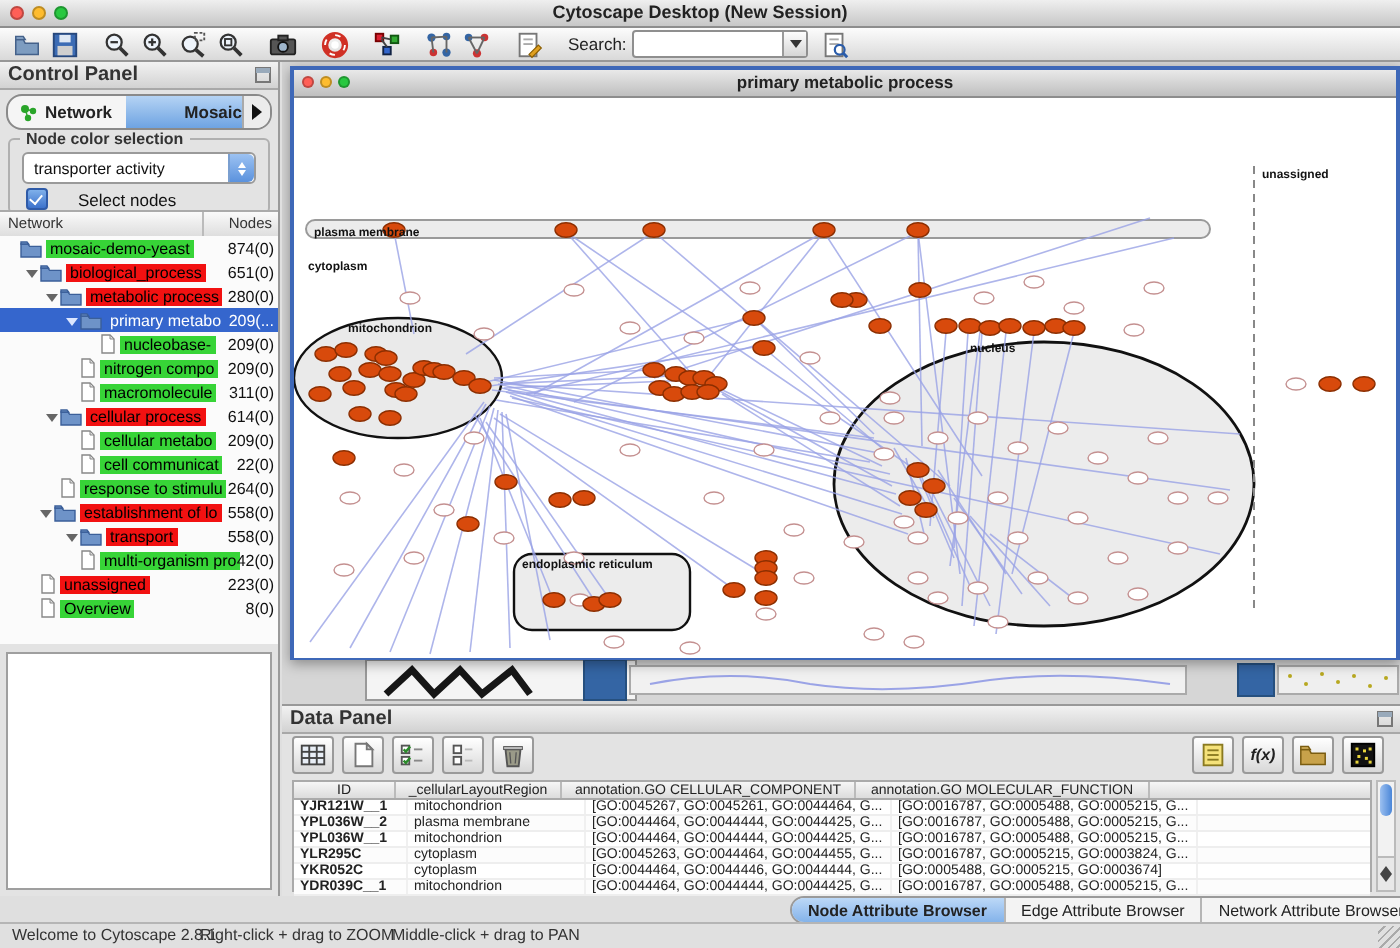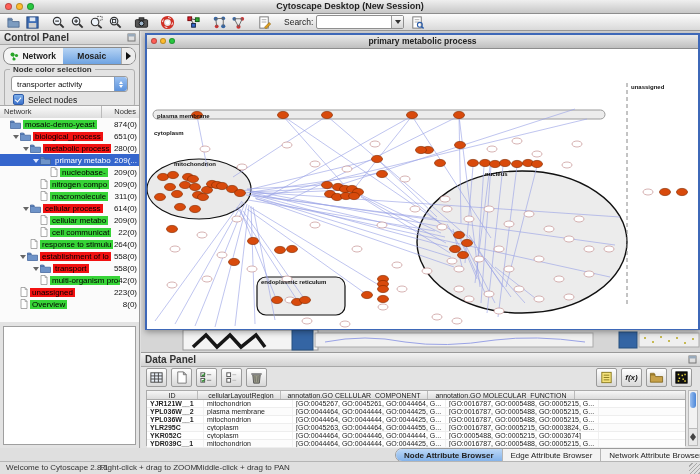--- a/index.html
+++ b/index.html
@@ -25,33 +25,33 @@
   .search-dd{width:11px;height:12px;background:linear-gradient(#fdfdfd,#d5d5d5);border-left:1px solid #9a9a9a;
     display:flex;align-items:center;justify-content:center;}
   .search-dd:after{content:"";border:3px solid transparent;border-top:4px solid #333;margin-top:3px;}
   
   .control-panel{position:absolute;left:0;top:31px;width:140px;bottom:26px;background:#e3e3e3;border-right:1px solid #9a9a9a;box-sizing:border-box;}
   .panel-titlebar{height:13px;background:linear-gradient(#f2f2f2,#d2d2d2);border-bottom:1px solid #a8a8a8;
     font-size:10px;font-weight:bold;color:#333;display:flex;align-items:center;padding:0 4px;position:relative;}
   .float-ic{position:absolute;right:3px;top:2px;width:9px;height:9px;}
   .cp-tabs{position:absolute;left:3px;right:3px;top:16px;height:16px;display:flex;border:1px solid #8a8a8a;border-radius:8px;background:#f5f5f5;overflow:hidden;}
   .cp-tab{flex:1;display:flex;align-items:center;justify-content:center;font-size:8.5px;font-weight:bold;gap:3px;color:#222;}
-  .cp-tab.active{background:linear-gradient(#b5d3f4,#6ea3e2);}
+  .cp-tab.active{background:linear-gradient(#b5d3f4,#6ea3e2);justify-content:flex-end;}
   .cp-tab-arrow{width:13px;display:flex;align-items:center;justify-content:center;border-left:1px solid #aaa;background:#ececec;}
   .cp-tab-arrow:after{content:"";border:4px solid transparent;border-left:5px solid #111;margin-left:4px;}
   .groupbox{position:absolute;left:4px;right:4px;top:38px;height:36px;border:1px solid #b0b0b0;border-radius:3px;}
   .groupbox .legend{position:absolute;top:-5px;left:5px;background:#e3e3e3;padding:0 3px;font-size:8px;font-weight:bold;color:#333;}
   .combo{position:absolute;left:6px;right:6px;top:6px;height:14px;background:#fff;border:1px solid #9a9a9a;border-radius:3px;
     font-size:8px;display:flex;align-items:center;padding-left:5px;}
   .combo-btn{position:absolute;right:0;top:0;bottom:0;width:12px;background:linear-gradient(#9cc2f2,#5b92dd);
     border-left:1px solid #7a9fd0;border-radius:0 3px 3px 0;display:flex;flex-direction:column;align-items:center;justify-content:center;gap:1px;}
   .combo-btn i{display:block;border:2.5px solid transparent;}
   .combo-btn i.up{border-bottom:3px solid #fff;}
   .combo-btn i.dn{border-top:3px solid #fff;}
-  .checkline{position:absolute;left:8px;top:24px;display:flex;align-items:center;gap:4px;font-size:8.5px;}
+  .checkline{position:absolute;left:8px;top:24px;display:flex;align-items:center;gap:15px;font-size:8.5px;}
   .cbx{width:9px;height:9px;border-radius:2px;background:linear-gradient(#7fb0ea,#3c72cc);border:1px solid #2f5ba8;position:relative;}
   .cbx:after{content:"";position:absolute;left:2px;top:1px;width:3px;height:5px;border:solid #fff;border-width:0 1.5px 1.5px 0;transform:rotate(40deg);}
   .tree-header{position:absolute;left:0;right:0;top:74px;height:12px;display:flex;
     background:linear-gradient(#fafafa,#dedede);border-top:1px solid #aaa;border-bottom:1px solid #aaa;font-size:7.5px;color:#333;}
   .tree-header .c1{flex:1;padding:1px 0 0 4px;border-right:1px solid #bbb;}
   .tree-header .c2{width:34px;padding:1px 3px 0 0;text-align:right;}
   .tree{position:absolute;left:0;right:0;top:87px;height:204px;background:#fbfbfb;overflow:hidden;}
   .trow{position:relative;height:12px;display:flex;align-items:center;font-size:8px;white-space:nowrap;}
   .trow.sel{background:#3566cd;color:#fff;}
   .texp{width:7px;height:7px;display:inline-block;flex:none;position:relative;}

